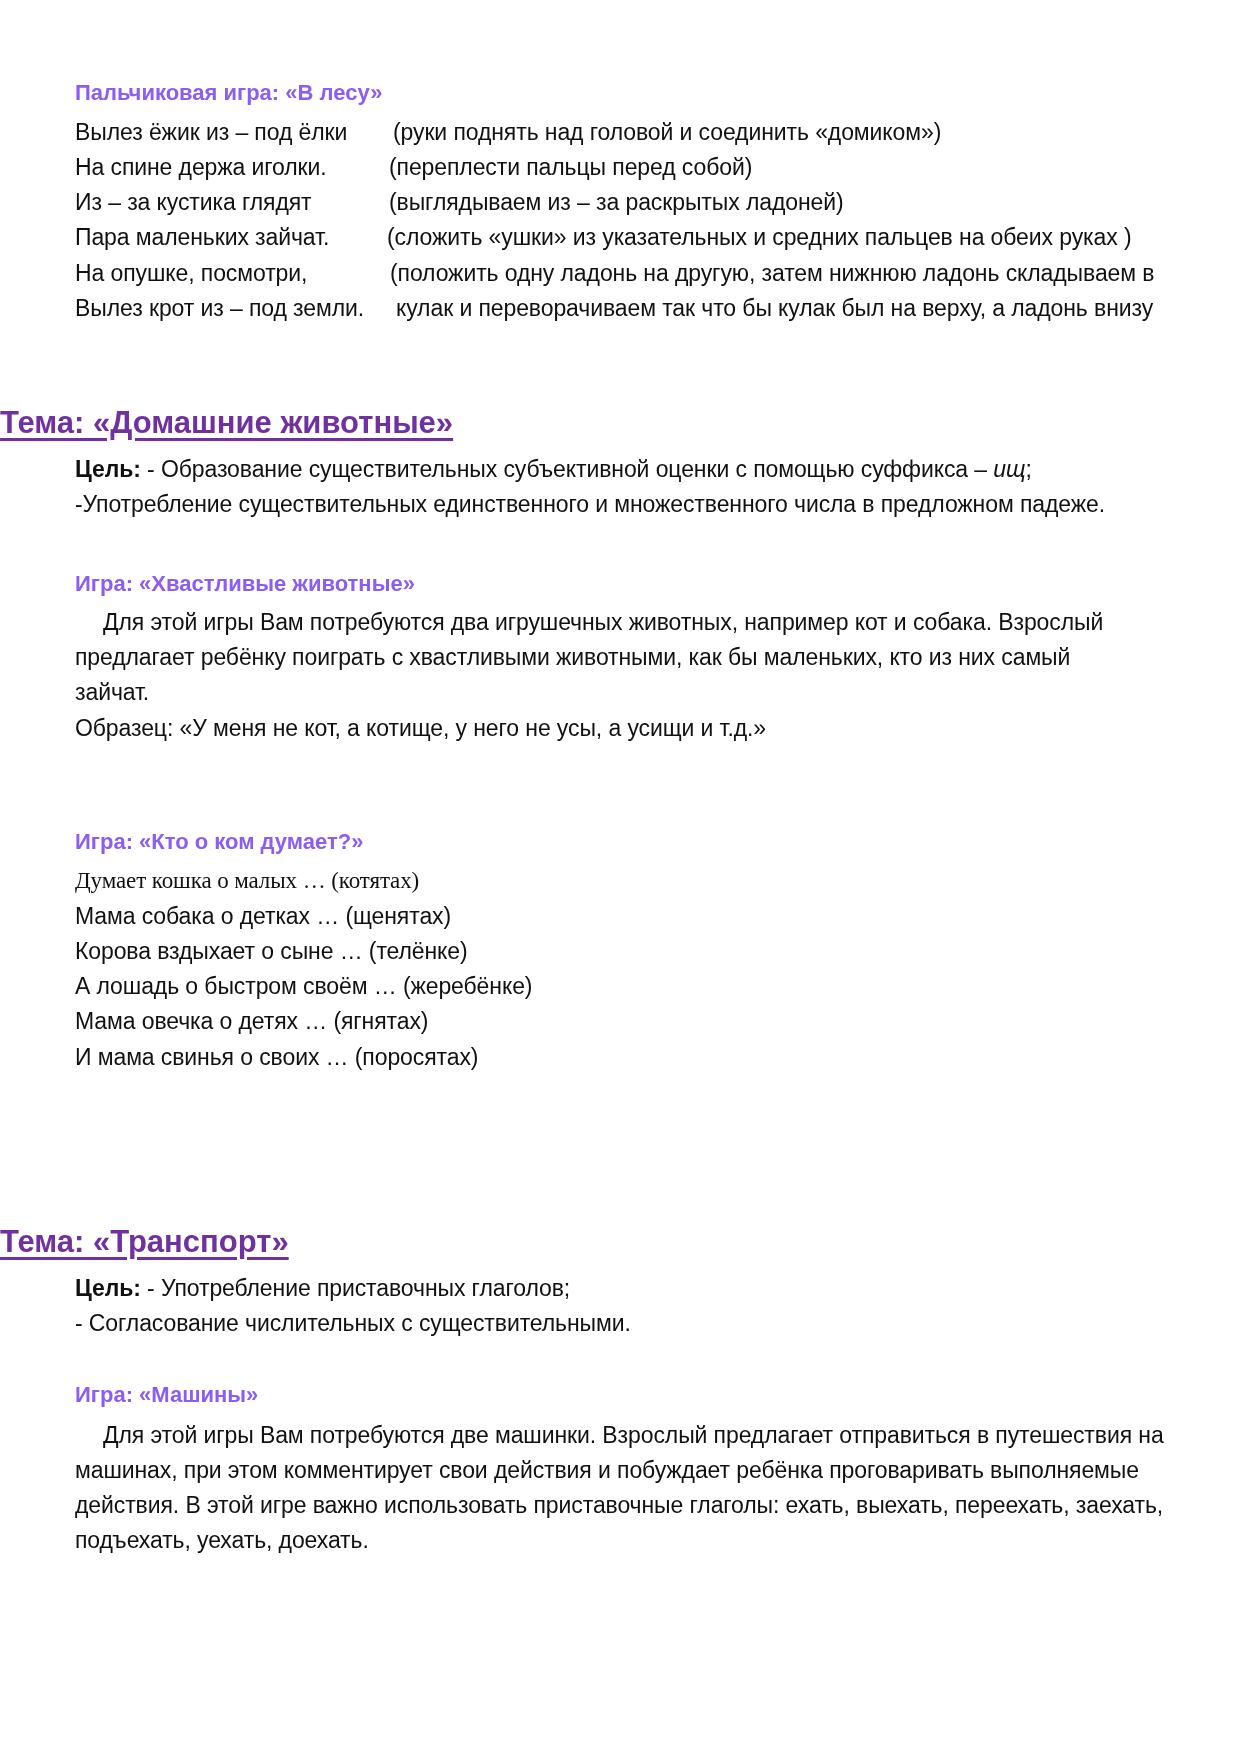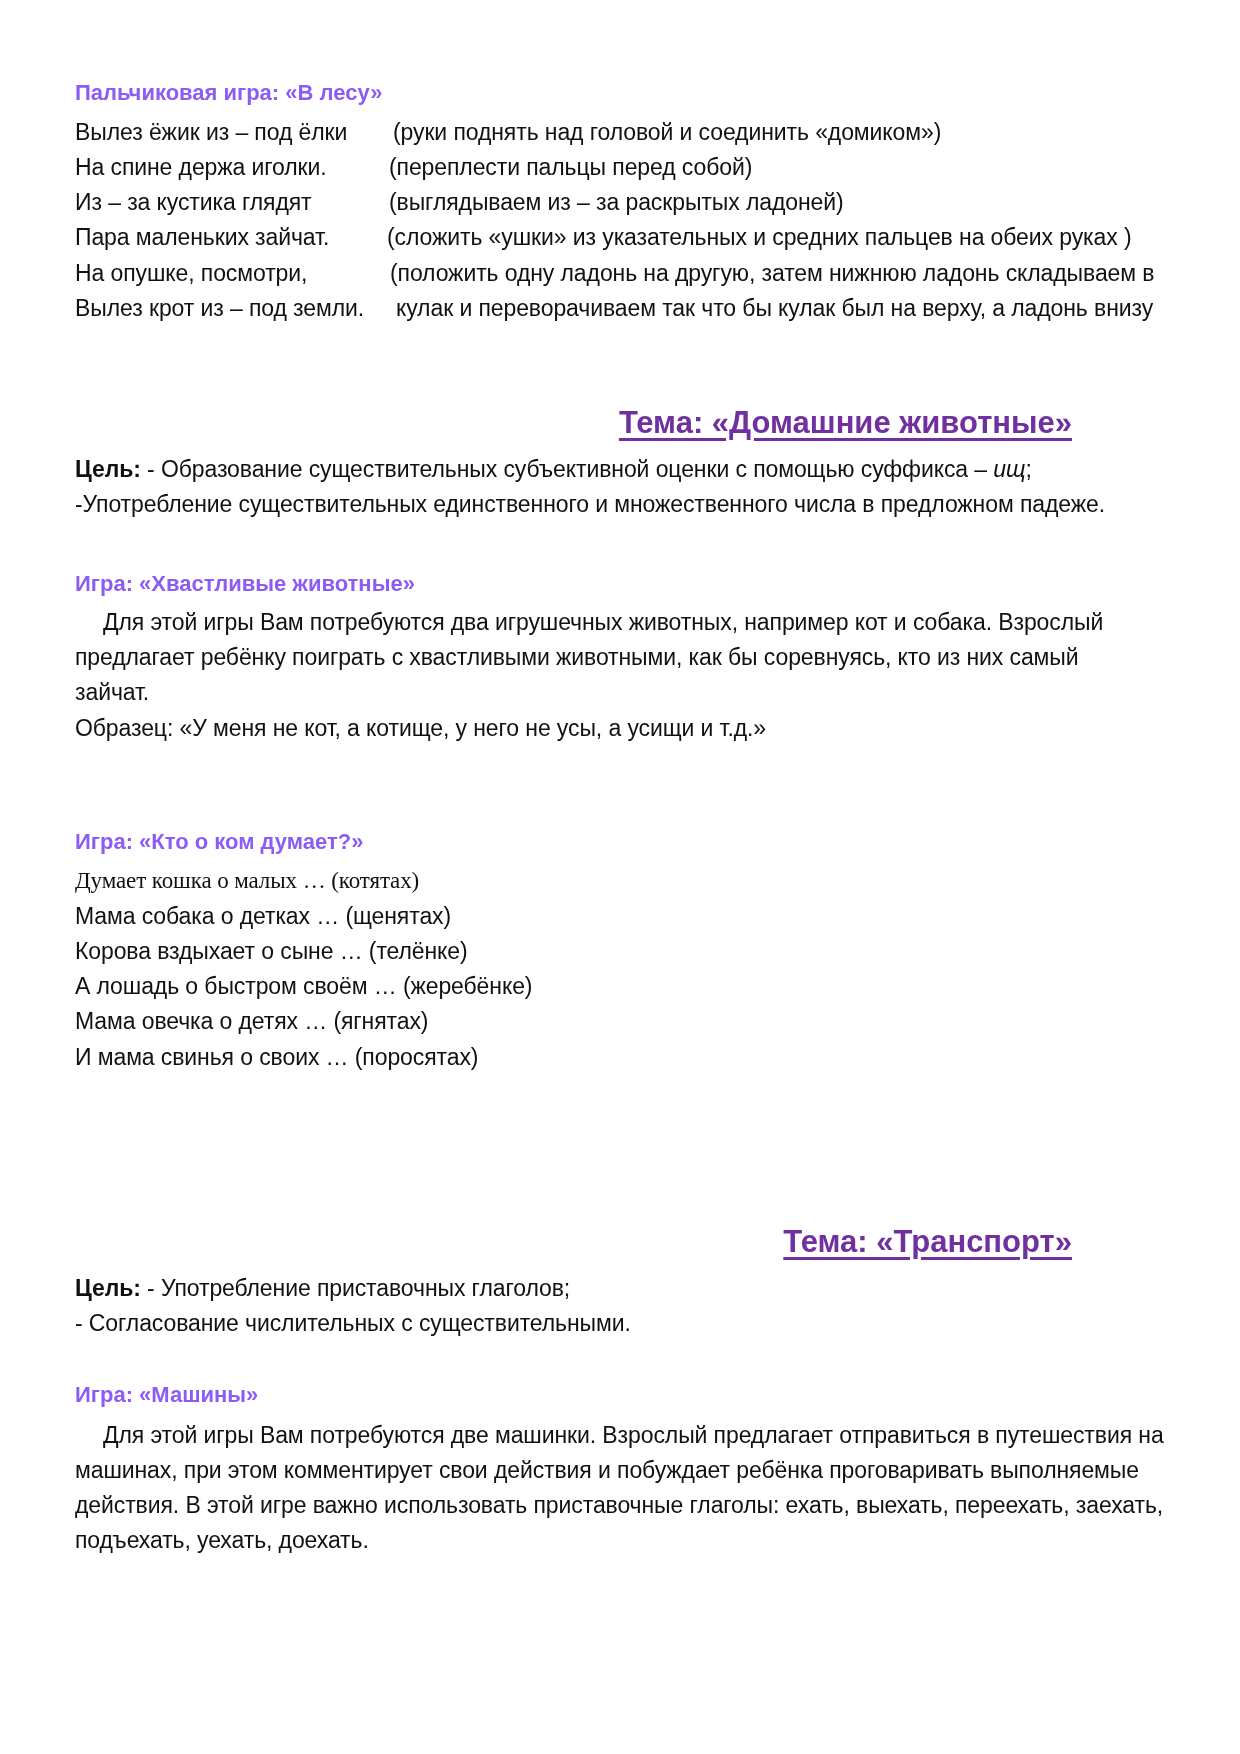--- a/index.html
+++ b/index.html
@@ -7,21 +7,21 @@
     width: 1240px; height: 1754px; position: relative; overflow: hidden;
     font-family: "Liberation Sans", "DejaVu Sans", sans-serif;
     color: #111111;
   }
   .abs { position: absolute; white-space: nowrap; }
   .body-text { font-size: 23px; line-height: 24px; letter-spacing: -0.1px; }
   .game-title { font-size: 22px; font-weight: bold; color: #8b5cf6; line-height: 26px; }
   .topic-title {
     font-size: 31px; font-weight: bold; color: #7030a0; line-height: 36px;
     text-decoration: underline; text-decoration-thickness: 3px; text-underline-offset: 5px;
-    left: 0; width: 1072px; text-align: right;
+    left: 0; width: 1072px; text-align: left;
   }
   .label-bold { font-weight: bold; }
   .italic { font-style: italic; }
   .indent { padding-left: 28px; }
 </style>
 </head>
 <body>
 
 <div class="abs game-title" style="left:75px; top:80px;">Пальчиковая игра: «В лесу»</div>
 
@@ -45,21 +45,21 @@
 
 <div class="abs topic-title" style="top:405px;">Тема: «Домашние животные»</div>
 
 <div class="abs body-text" style="left:75px; top:457px;">
   <span class="label-bold">Цель:</span><span> - Образование существительных субъективной оценки с помощью суффикса – </span><span class="italic">ищ</span><span>;</span>
 </div>
 <div class="abs body-text" style="left:75px; top:492px;">-Употребление существительных единственного и множественного числа в предложном падеже.</div>
 
 <div class="abs game-title" style="left:75px; top:571px;">Игра: «Хвастливые животные»</div>
 <div class="abs body-text indent" style="left:75px; top:610px;">Для этой игры Вам потребуются два игрушечных животных, например кот и собака. Взрослый</div>
-<div class="abs body-text" style="left:75px; top:645px;">предлагает ребёнку поиграть с хвастливыми животными, как бы соревнуясь, кто из них самый</div>
+<div class="abs body-text" style="left:75px; top:645px;">предлагает ребёнку поиграть с хвастливыми животными, как бы маленьких, кто из них самый</div>
 <div class="abs body-text" style="left:75px; top:680px;">зайчат.</div>
 <div class="abs body-text" style="left:75px; top:716px;">Образец: «У меня не кот, а котище, у него не усы, а усищи и т.д.»</div>
 
 <div class="abs game-title" style="left:75px; top:829px;">Игра: «Кто о ком думает?»</div>
 <div class="abs body-text" style="left:75px; top:869px;font-family:Liberation Serif, serif;">Думает кошка о малых … (котятах)</div>
 <div class="abs body-text" style="left:75px; top:904px;">Мама собака о детках … (щенятах)</div>
 <div class="abs body-text" style="left:75px; top:939px;">Корова вздыхает о сыне … (телёнке)</div>
 <div class="abs body-text" style="left:75px; top:974px;">А лошадь о  быстром своём … (жеребёнке)</div>
 <div class="abs body-text" style="left:75px; top:1009px;">Мама овечка о детях … (ягнятах)</div>
 <div class="abs body-text" style="left:75px; top:1045px;">И мама свинья о своих … (поросятах)</div>

